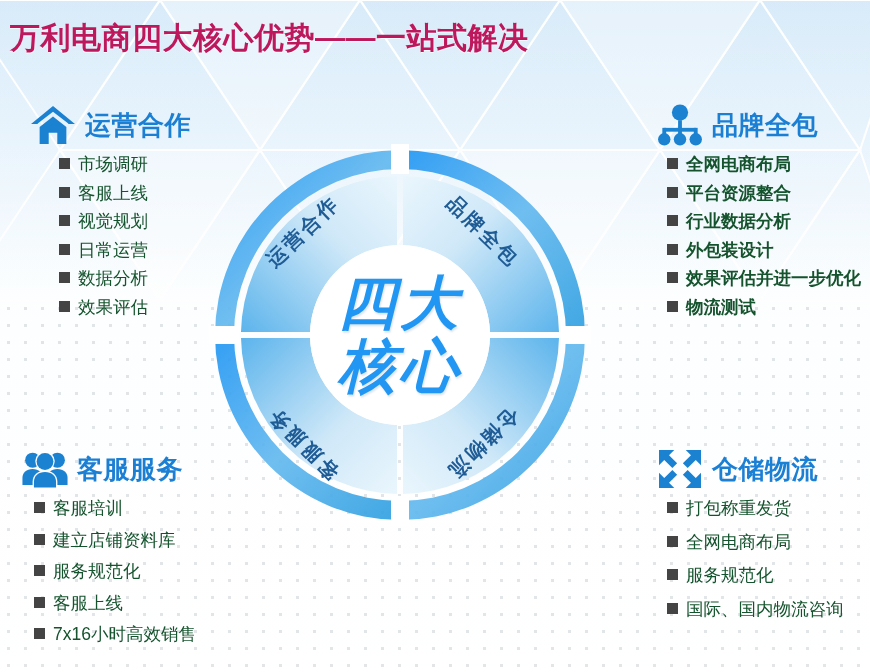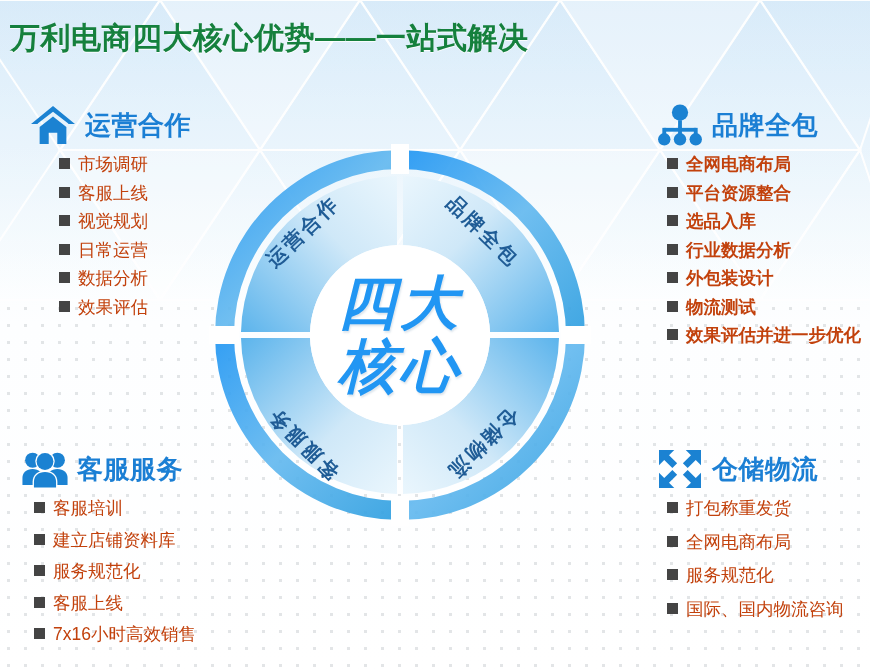--- a/index.html
+++ b/index.html
@@ -44,21 +44,21 @@
   }
 
   
   .title {
     position: absolute;
     left: 10px; top: 18px;
     z-index: 6;
     font-size: 30px;
     font-weight: bold;
     letter-spacing: .5px;
-    color: #15803d;
+    color: #be185d;
     white-space: nowrap;
     text-shadow: 0 1px 0 rgba(255,255,255,.8);
   }
 
   
   .block { position: absolute; z-index: 5; }
   .block-head {
     display: flex;
     align-items: center;
     gap: 9px;
@@ -72,21 +72,21 @@
     color: #1b7fd4;
     white-space: nowrap;
     letter-spacing: .5px;
   }
   ul.items { list-style: none; }
   ul.items li {
     display: flex;
     align-items: baseline;
     gap: 8px;
     font-size: 17.5px;
-    color: #c2410c;
+    color: #14532d;
     line-height: 1.0;
     margin-bottom: 11px;
     white-space: nowrap;
   }
   ul.items li .bullet {
     width: 11px; height: 11px;
     background: #444444;
     flex: 0 0 auto;
     display: inline-block;
     position: relative;
@@ -319,37 +319,33 @@
       <li>
           <span class="bullet"></span>
           <span>全网电商布局</span>
         </li>
       <li>
           <span class="bullet"></span>
           <span>平台资源整合</span>
         </li>
       <li>
           <span class="bullet"></span>
-          <span>选品入库</span>
-        </li>
-      <li>
-          <span class="bullet"></span>
           <span>行业数据分析</span>
         </li>
       <li>
           <span class="bullet"></span>
           <span>外包装设计</span>
         </li>
       <li>
           <span class="bullet"></span>
+          <span>效果评估并进一步优化</span>
+        </li>
+      <li>
+          <span class="bullet"></span>
           <span>物流测试</span>
-        </li>
-      <li>
-          <span class="bullet"></span>
-          <span>效果评估并进一步优化</span>
         </li>
     </ul>
   </div>
 
   <div class="block" id="blk-cs">
     <div class="block-head">
       <svg class="head-icon" viewBox="0 0 52 44">
         <circle cx="12" cy="12" r="8.5" fill="#1b82d2"></circle>
         <path fill="#1b82d2" d="M12 22 C5 22 0.5 26 0.5 32 L0.5 40 L23.5 40 L23.5 32 C23.5 26 19 22 12 22 Z"></path>
         <circle cx="40" cy="12" r="8.5" fill="#1b82d2"></circle>

